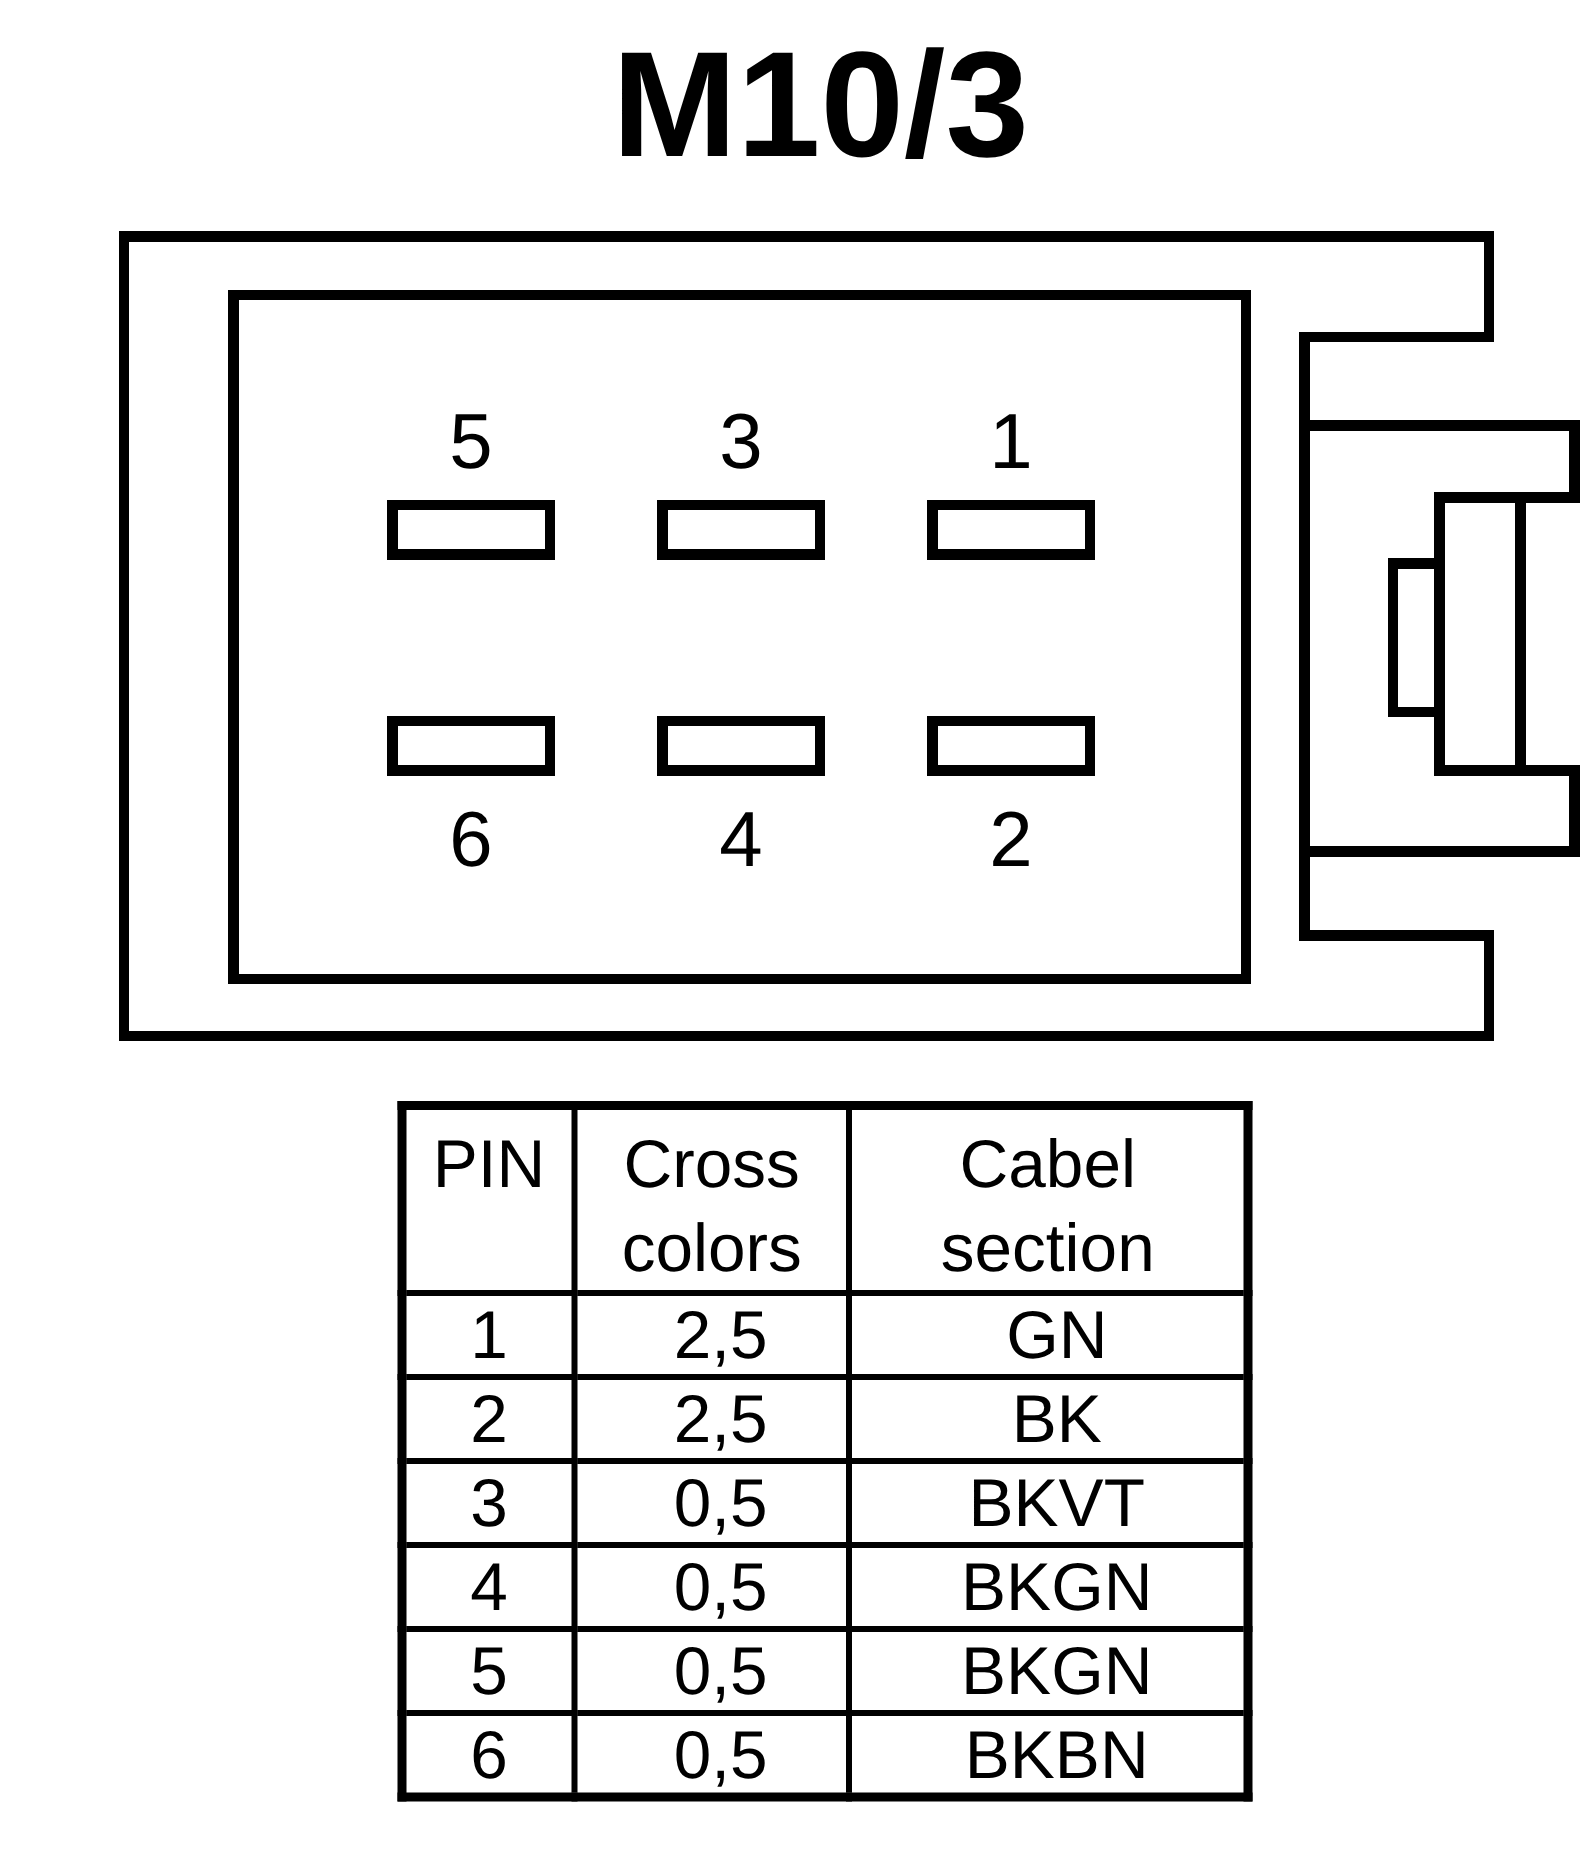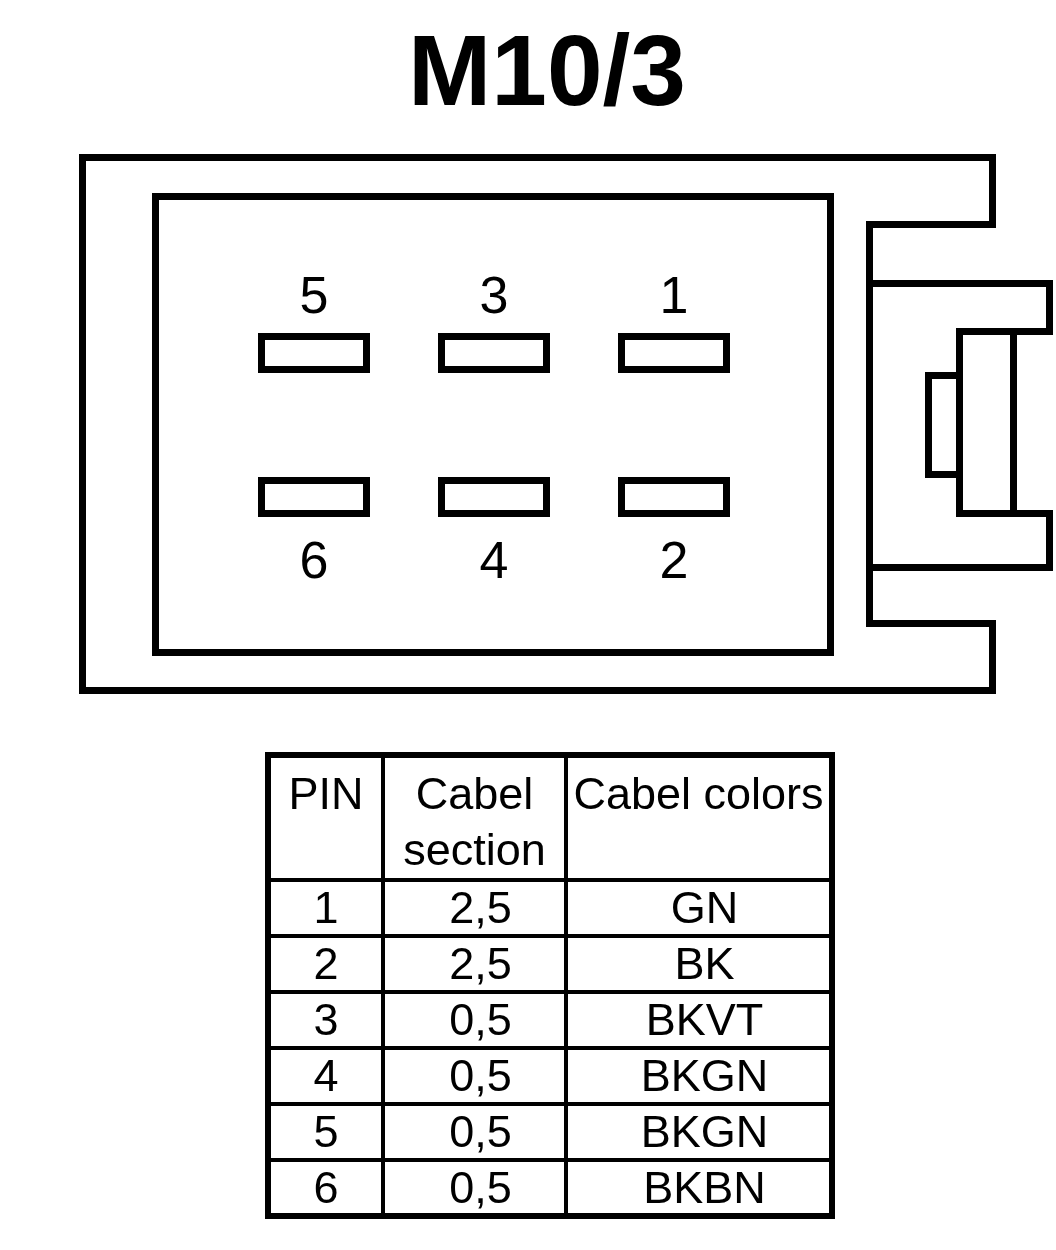--- a/index.html
+++ b/index.html
@@ -40,21 +40,21 @@
   }
   .row-top    { top: 269px; }
   .row-bottom { top: 534px; }
   .col-a { left: 210px; }
   .col-b { left: 390px; }
   .col-c { left: 570px; }
 
   table.pin-table {
     position: absolute;
     left: 217px;
-    top: 752px;
+    top: 734px;
     width: 564px;
     height: 459px;
     border-collapse: collapse;
     table-layout: fixed;
     font-size: 45px;
   }
   .pin-table th, .pin-table td {
     border: 4px solid #000000;
     font-weight: normal;
     overflow: hidden;
@@ -113,22 +113,22 @@
 
   <table class="pin-table">
     <colgroup>
       <col style="width:115px">
       <col style="width:183px">
       <col style="width:266px">
     </colgroup>
     <thead>
       <tr>
         <th>PIN</th>
+        <th>Cross colors</th>
         <th>Cabel section</th>
-        <th>Cabel colors</th>
       </tr>
     </thead>
     <tbody>
       <tr>
         <td class="c-pin">1</td>
         <td class="c-cross">2,5</td>
         <td class="c-color">GN</td>
       </tr>
       <tr>
         <td class="c-pin">2</td>

